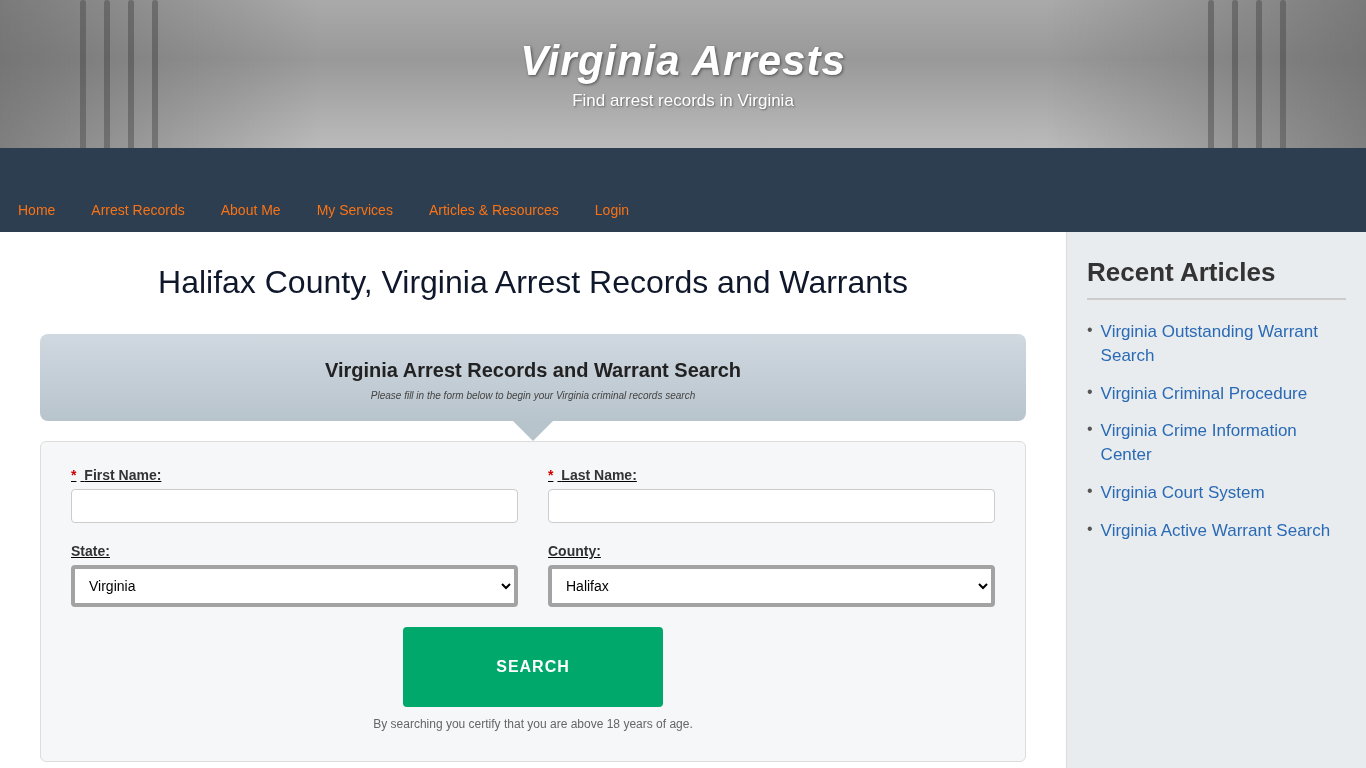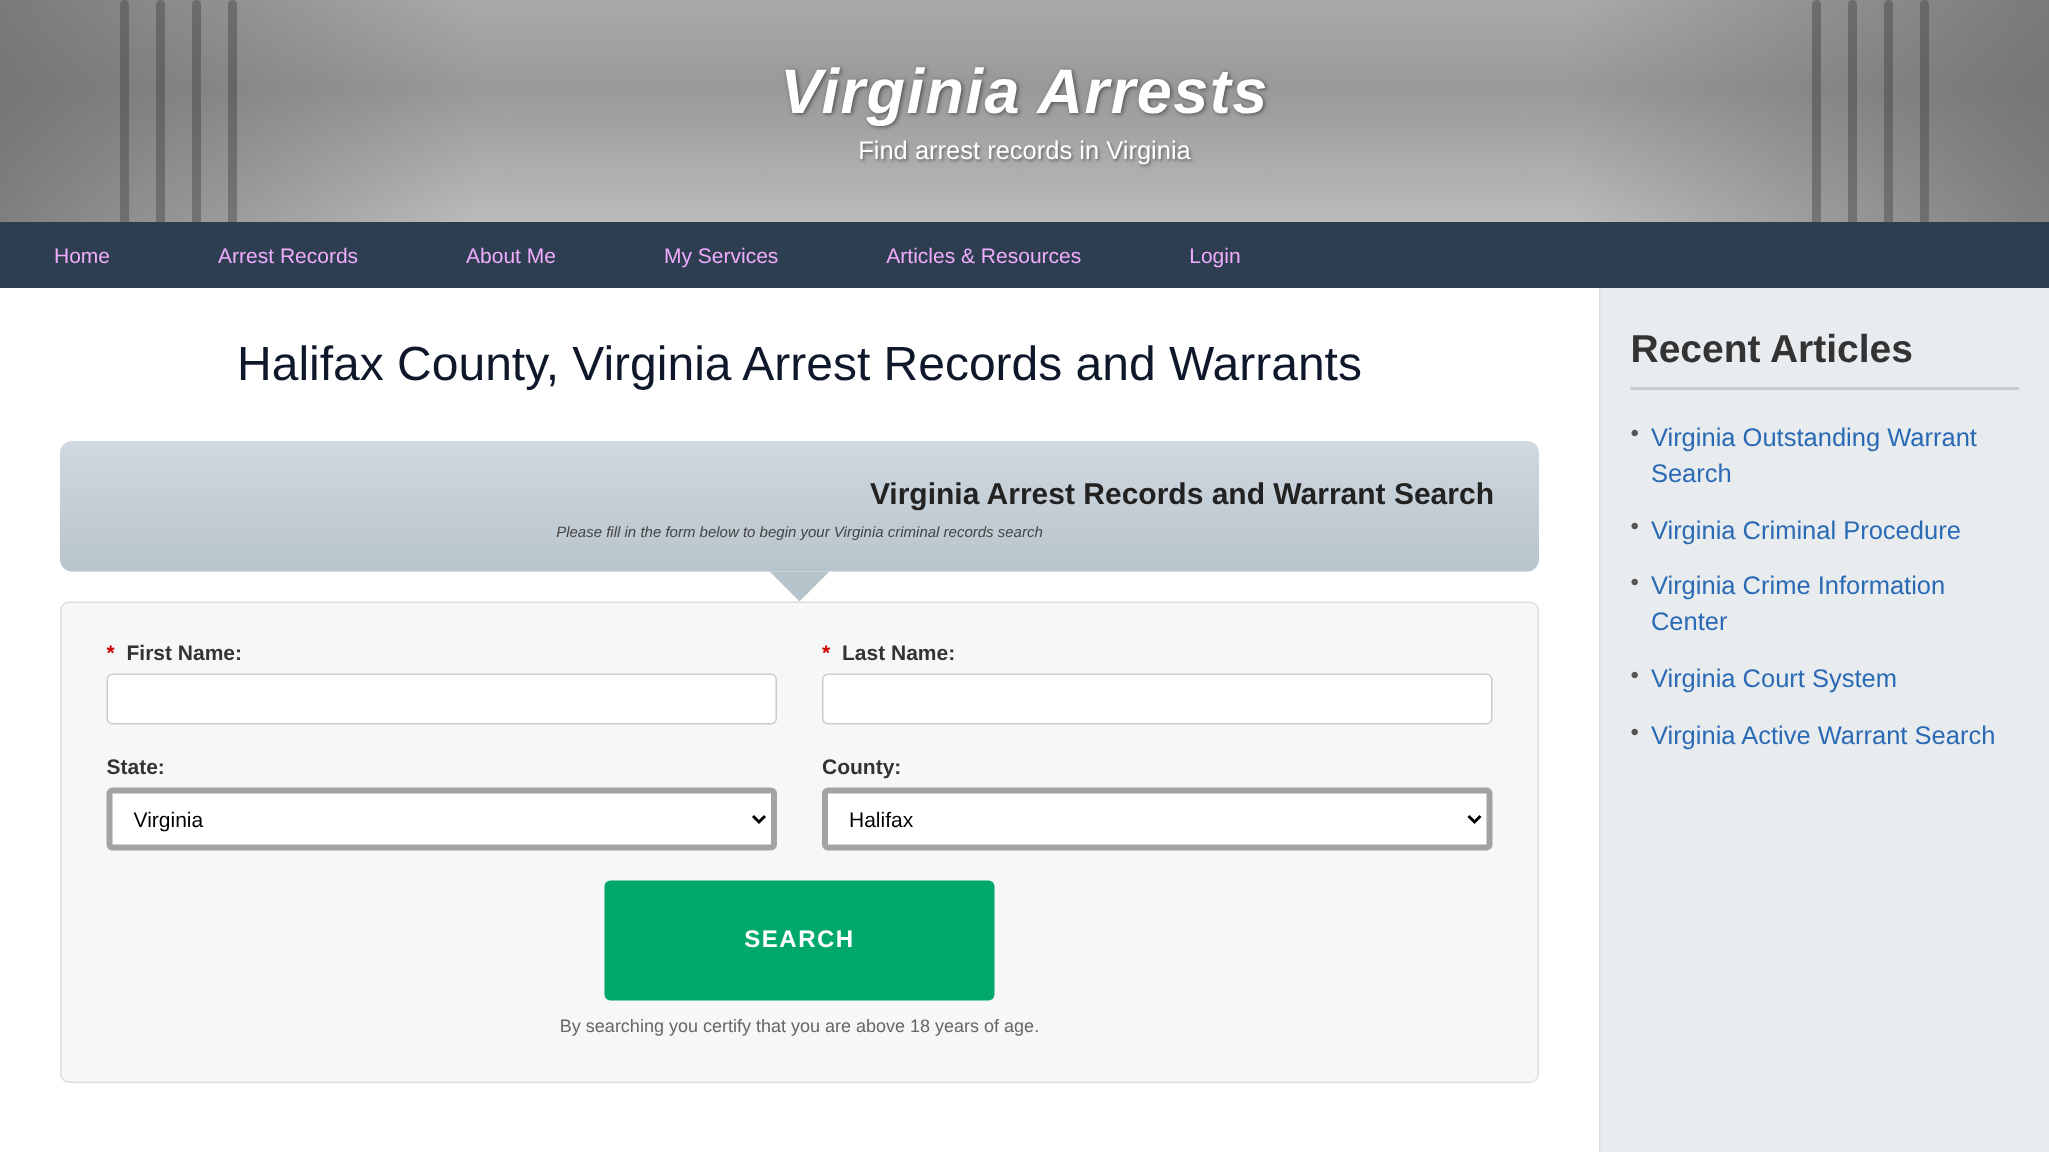--- a/index.html
+++ b/index.html
@@ -84,26 +84,27 @@
       background: #2c3e50;
       width: 100%;
     }
     nav ul {
       list-style: none;
       display: flex;
       padding: 0;
     }
     nav ul li a {
       display: block;
-      padding: 14px 36px;
-      color: #f0abfc;
+      padding: 14px 18px;
+      color: #f97316;
       text-decoration: none;
       font-size: 14px;
       font-weight: 500;
       transition: background 0.2s;
+      margin-top: 40px;
     }
 
     
     .page-wrapper {
       display: flex;
       max-width: 1366px;
       margin: 0 auto;
       background: white;
       min-height: 600px;
     }
@@ -131,21 +132,21 @@
 
     
     .form-card {
       background: linear-gradient(to bottom, #d0d8e0, #b8c4cc);
       border-radius: 8px;
       padding: 25px 30px 20px;
       margin-bottom: 0;
       position: relative;
     }
     .form-card-title {
-      text-align: right;
+      text-align: center;
       font-size: 20px;
       font-weight: bold;
       color: #222;
       margin-bottom: 8px;
     }
     .form-card-subtitle {
       text-align: center;
       font-style: italic;
       color: #444;
       font-size: 10px;
@@ -169,20 +170,21 @@
       padding: 25px 30px 30px;
       margin-top: 0;
     }
     .form-row {
       display: flex;
       gap: 30px;
       margin-bottom: 20px;
     }
     .form-group {
       flex: 1;
+      text-decoration: underline;
     }
     .form-label {
       display: block;
       font-size: 14px;
       font-weight: 600;
       color: #333;
       margin-bottom: 6px;
     }
     .required-star {
       color: #cc0000;

